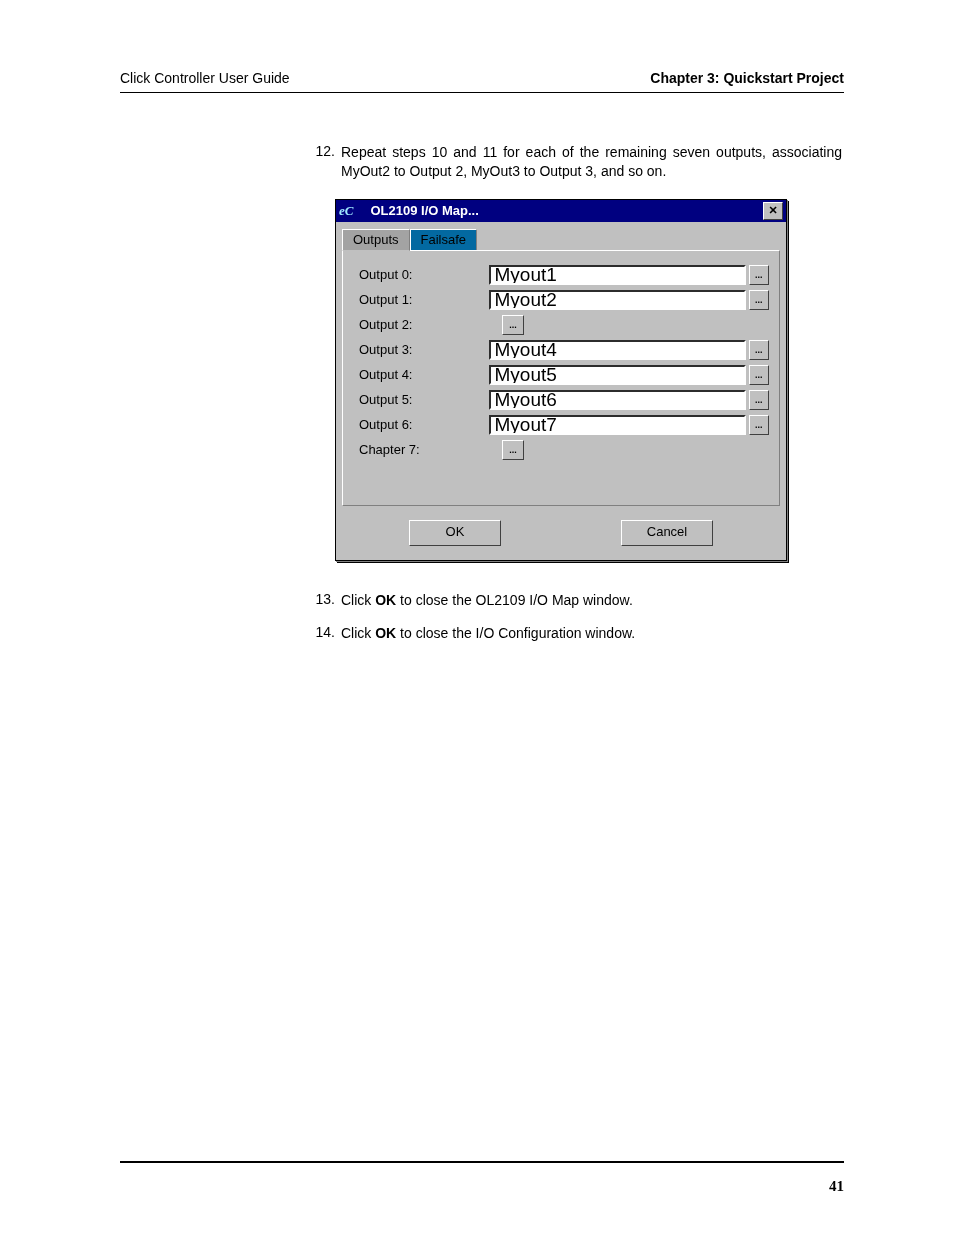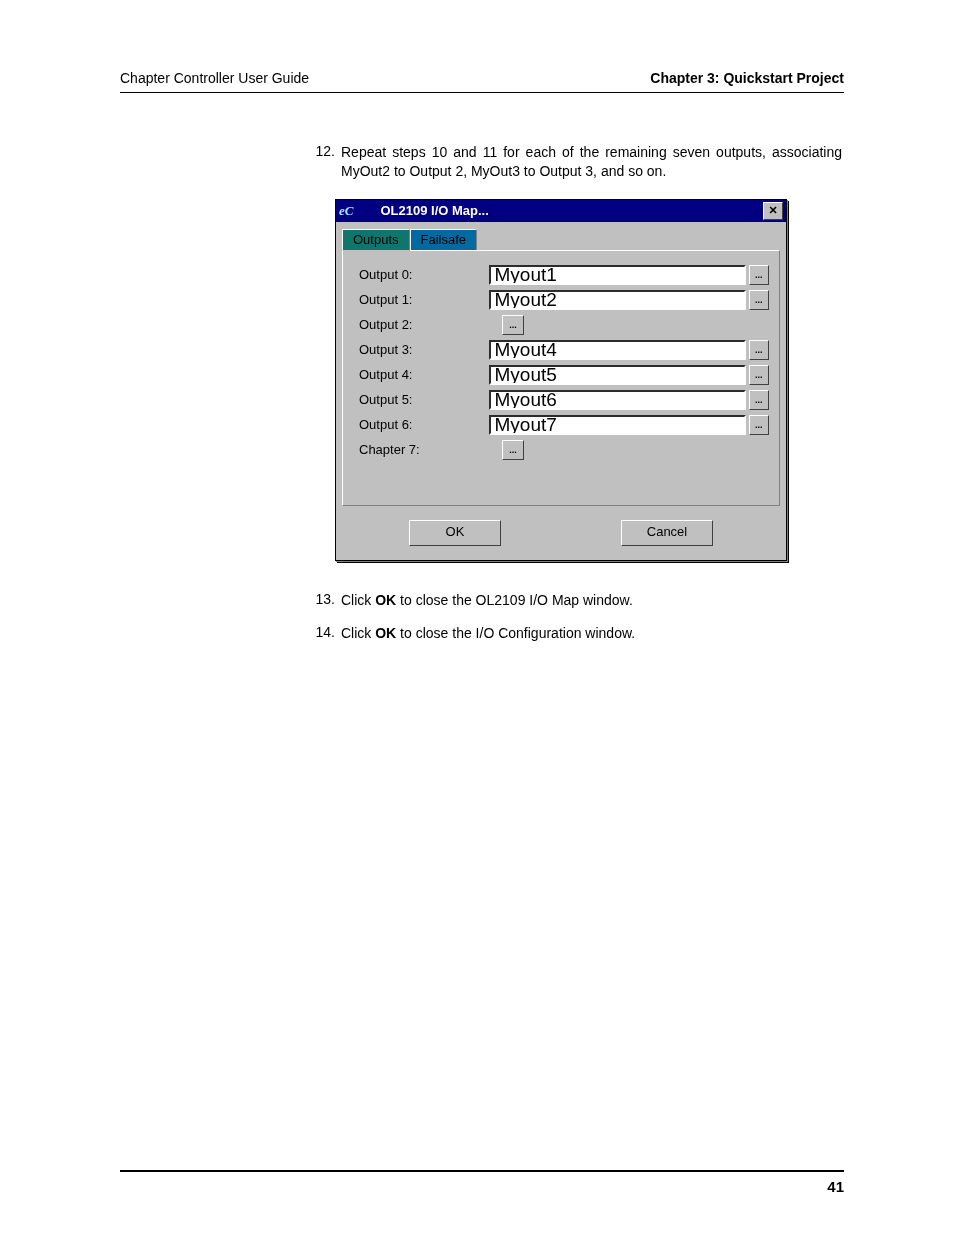--- a/index.html
+++ b/index.html
@@ -63,21 +63,21 @@
     color: #fff;
     display: flex;
     align-items: center;
     padding: 2px 3px;
     font-weight: bold;
   }
   .titlebar-icon {
     font-style: italic;
     font-family: 'Times New Roman', serif;
     color: #9fe8ff;
-    margin-right: 14px;
+    margin-right: 4px;
     font-size: 13px;
   }
   .titlebar-text { flex: 1; margin-left: 13px; }
   .close-btn {
     width: 18px; height: 16px;
     background: #c0c0c0;
     border: 1px solid #fff;
     border-right-color: #404040;
     border-bottom-color: #404040;
     color: #000;
@@ -90,21 +90,21 @@
   .tab-strip {
     padding: 6px 6px 0 6px;
   }
   .tab {
     display: inline-block;
     padding: 2px 10px 3px 10px;
     border: 1px solid #808080;
     border-top-color: #fff;
     border-left-color: #fff;
     border-bottom: none;
-    background: #0f766e;
+    background: #a3a3a3;
     position: relative;
     top: 1px;
     font-size: 13px;
   }
   .tab.active { border-bottom: 1px solid #c0c0c0; z-index: 2; }
   .tab.inactive { background: #0369a1; }
   .tab-panel {
     border: 1px solid #fff;
     border-right-color: #808080;
     border-bottom-color: #808080;
@@ -164,33 +164,34 @@
     font-family: inherit;
     text-align: center;
     line-height: 22px;
   }
   .page-footer {
     position: absolute;
     bottom: 40px;
     left: 120px;
     right: 110px;
     border-top: 2px solid #000;
-    padding-top: 6px;
+    padding-top: 15px;
     text-align: right;
     font-weight: bold;
     font-size: 15px;
+    font-family: Liberation Serif, serif;
   }
   b { font-weight: bold; }
 </style>
 </head>
 <body>
 
 <div class="page">
   <div class="header-row">
-    <div class="header-left">Chapter Controller User Guide</div>
+    <div class="header-left">Click Controller User Guide</div>
     <div class="header-right">Chapter 3: Quickstart Project</div>
   </div>
 
   <div class="content-block">
 
     <div class="step-row">
       <div class="step-num">12.</div>
       <div class="step-text justify">Repeat steps 10 and 11 for each of the remaining seven outputs, associating MyOut2 to Output 2, MyOut3 to Output 3, and so on.</div>
     </div>
 

